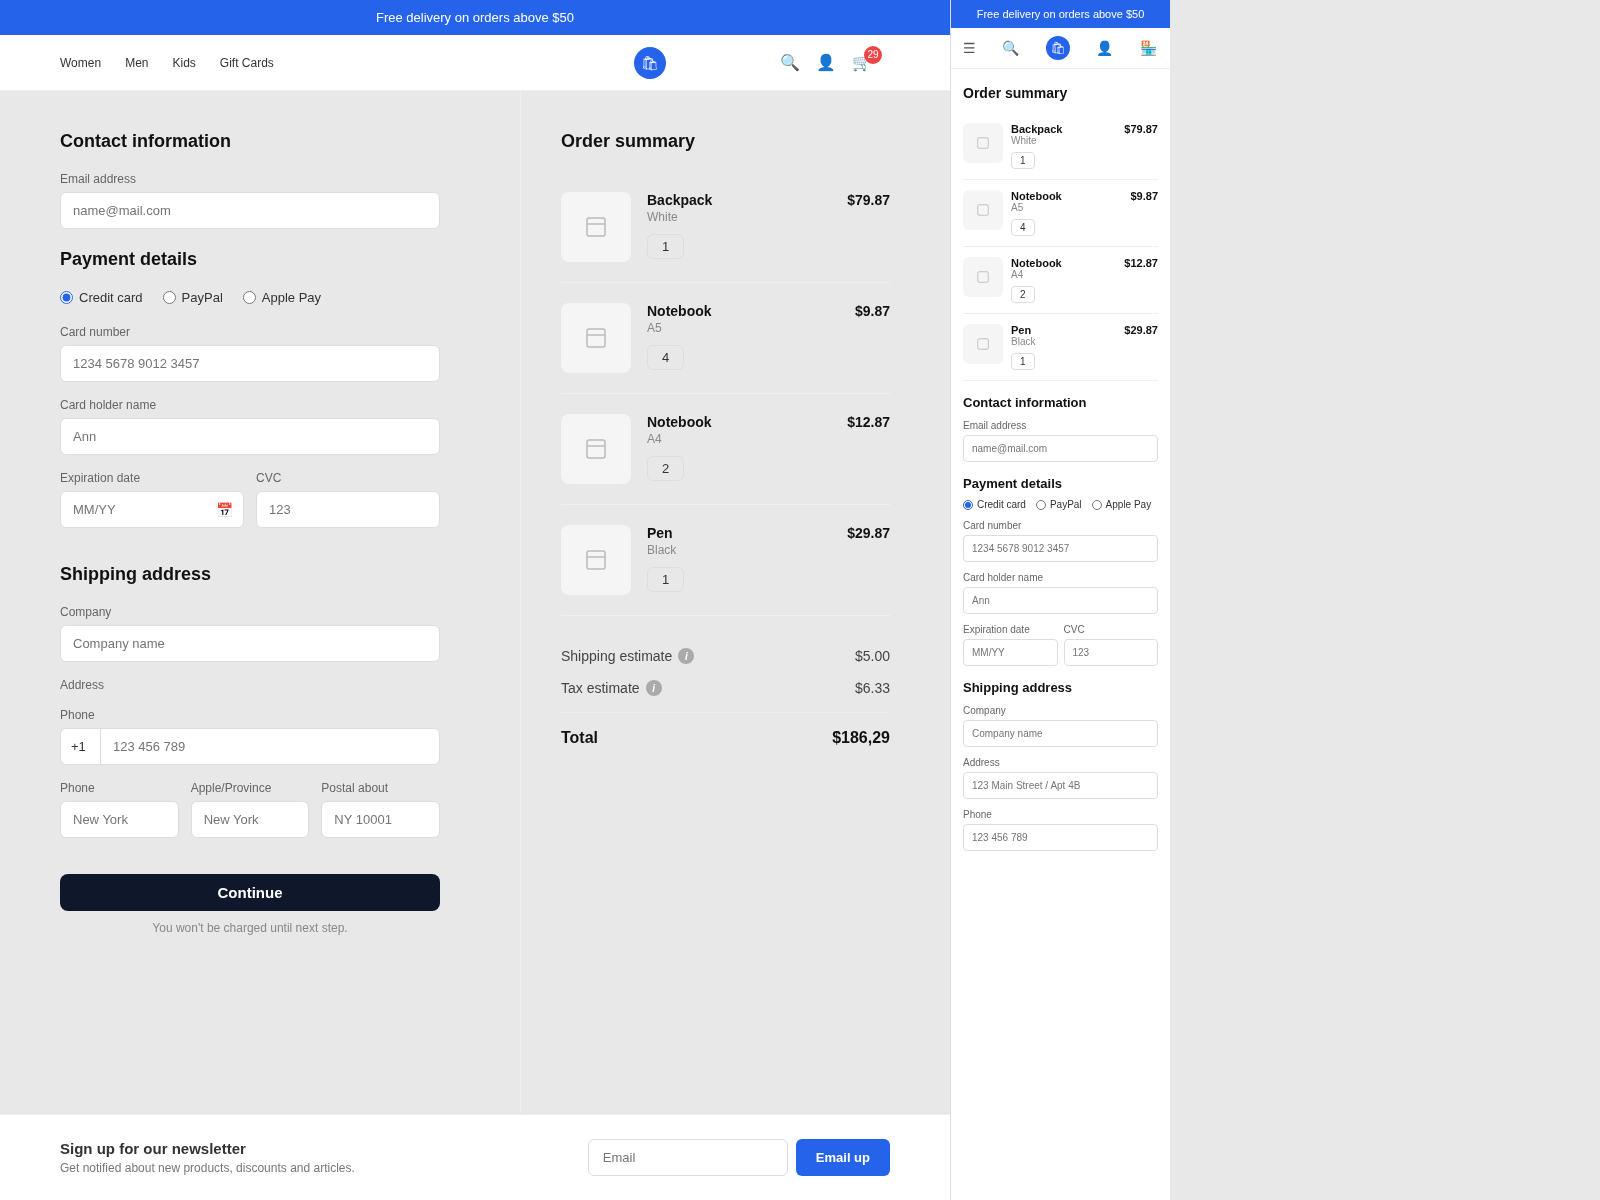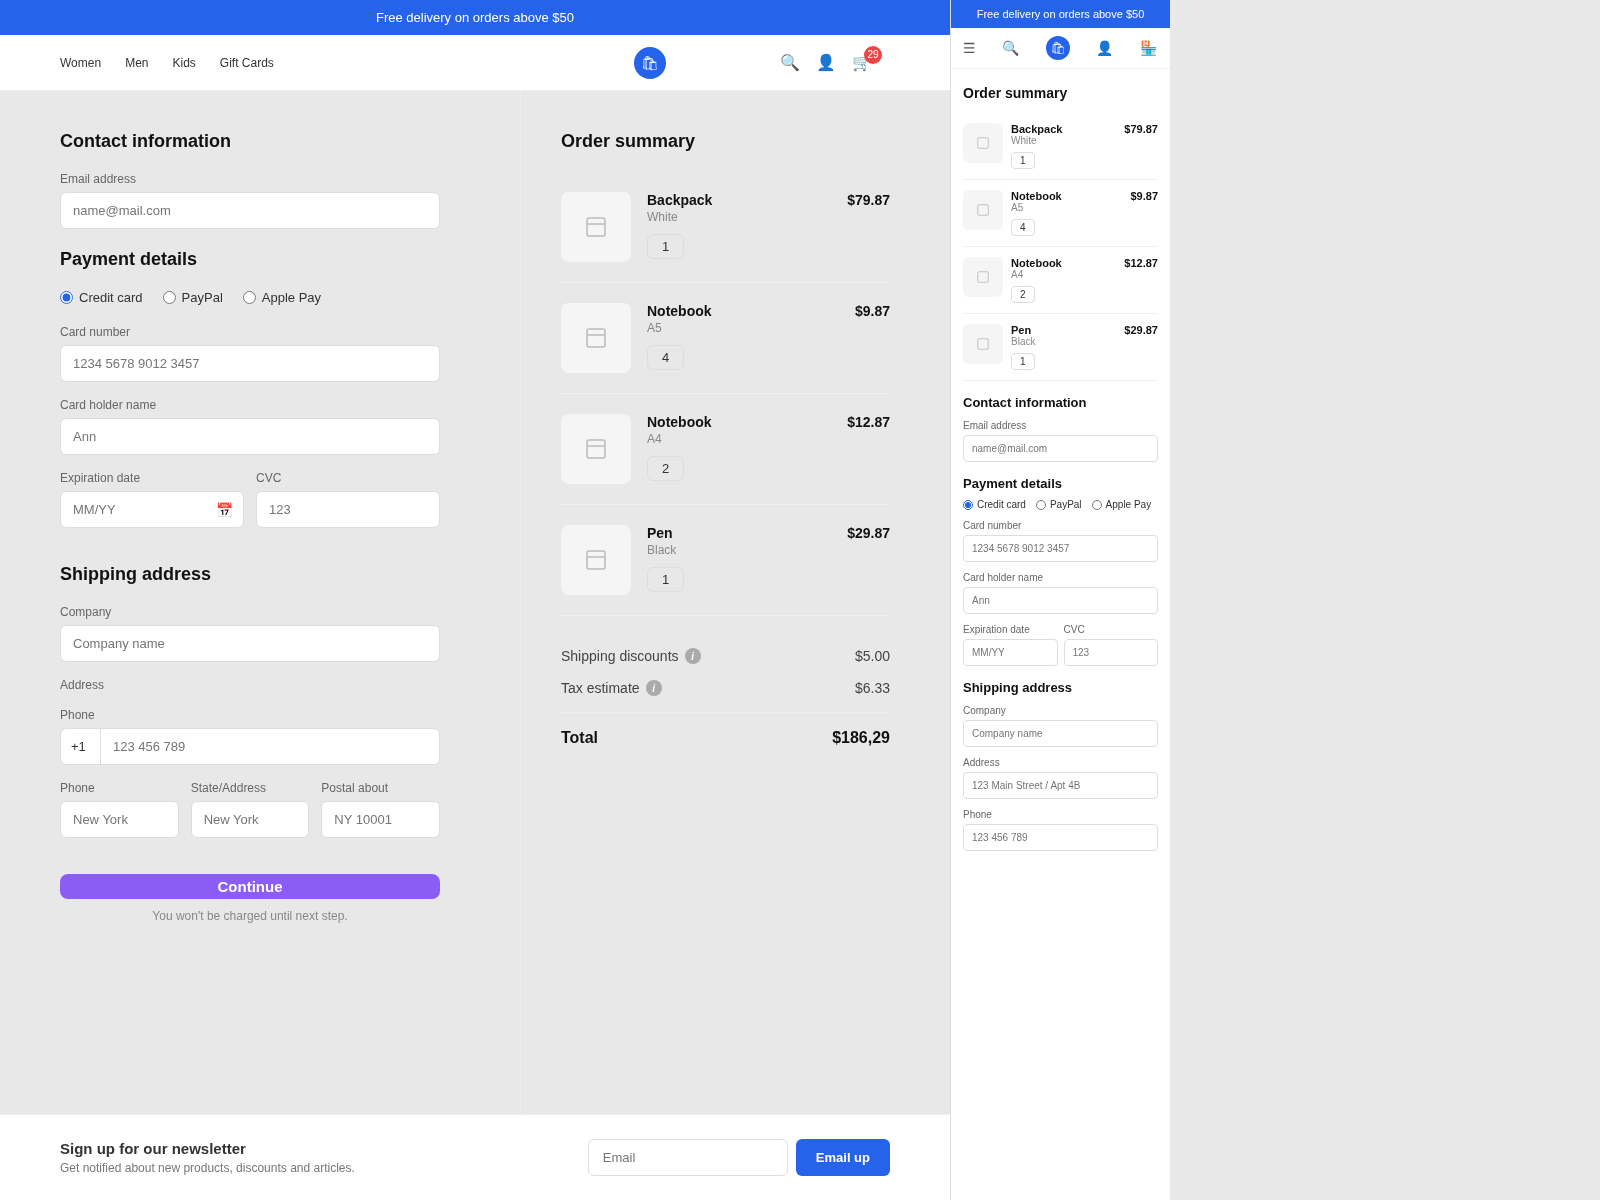--- a/index.html
+++ b/index.html
@@ -224,22 +224,22 @@
       font-size: 13px;
       color: #333;
     }
 
     .billing-option input[type="radio"] {
       accent-color: #2563eb;
     }
 
     .continue-btn {
       width: 100%;
-      padding: 4px;
-      background: #8b5cf6;
+      padding: 10px;
+      background: #0f172a;
       color: white;
       border: none;
       border-radius: 8px;
       font-size: 15px;
       font-weight: 600;
       cursor: pointer;
       margin-top: 20px;
     }
 
     .not-charged-text {
@@ -662,21 +662,21 @@
               <input class="phone-number" type="text" placeholder="123 456 789" style="">
             </div>
           </div>
 
           <div class="form-row">
             <div class="form-group">
               <label class="form-label">Phone</label>
               <input class="form-input" type="text" placeholder="New York" style="">
             </div>
             <div class="form-group">
-              <label class="form-label">State/Address</label>
+              <label class="form-label">Apple/Province</label>
               <input class="form-input" type="text" placeholder="New York" style="">
             </div>
             <div class="form-group">
               <label class="form-label">Postal about</label>
               <input class="form-input" type="text" placeholder="NY 10001" style="">
             </div>
           </div>
         </div>
 
         
@@ -749,21 +749,21 @@
               <div class="item-variant">Black</div>
               <span class="item-qty">1</span>
             </div>
             <div class="item-price">$29.87</div>
           </div>
         </div>
 
         <div class="order-totals">
           <div class="total-row">
             <span class="total-label-with-icon">
-              <span>Shipping discounts</span>
+              <span>Shipping estimate</span>
               <span class="info-icon">i</span>
             </span>
             <span>$5.00</span>
           </div>
           <div class="total-row">
             <span class="total-label-with-icon">
               <span>Tax estimate</span>
               <span class="info-icon">i</span>
             </span>
             <span>$6.33</span>

